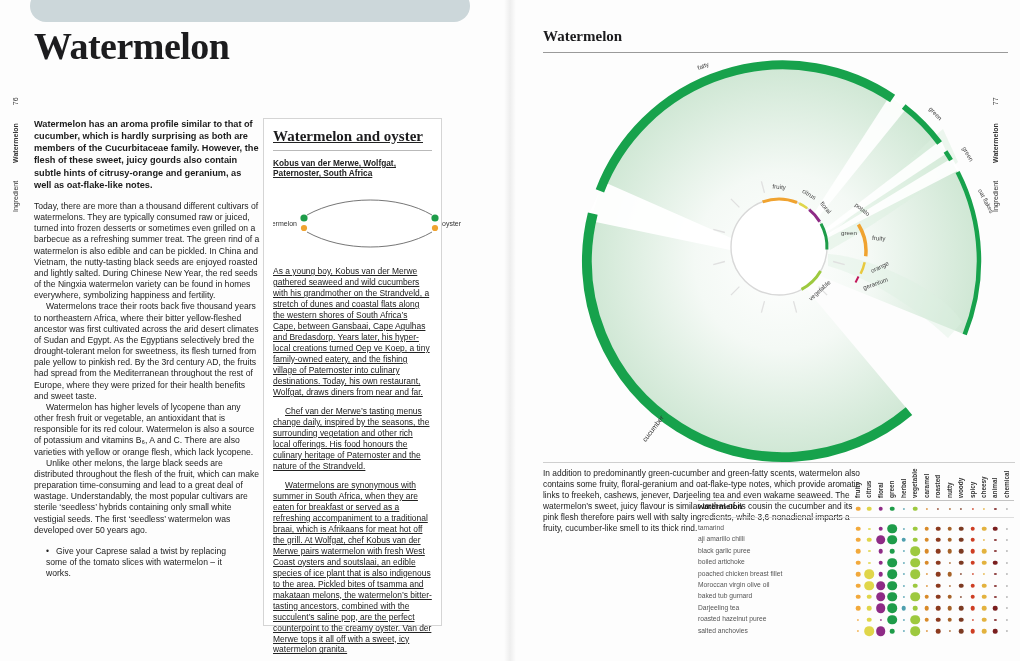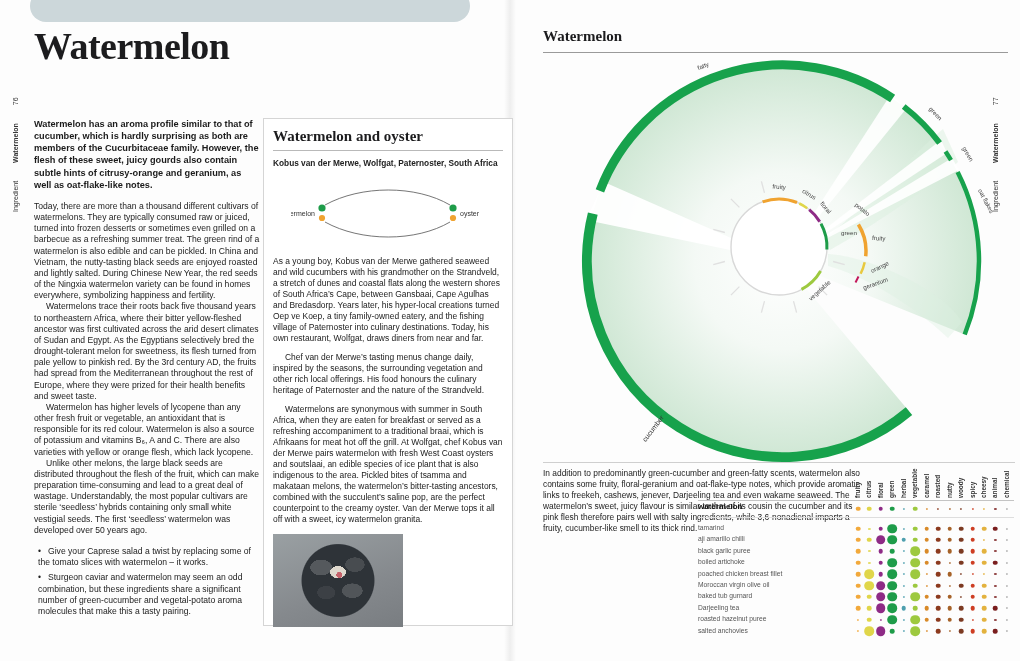--- a/index.html
+++ b/index.html
@@ -12,26 +12,26 @@
   .page-title{position:absolute;left:34px;top:24px;margin:0;font-family:"Liberation Serif",serif;
               font-weight:bold;font-size:38px;letter-spacing:-.5px;color:#1c1c1e;}
   .edge-label{position:absolute;white-space:nowrap;font-size:7px;color:#333;
               transform:rotate(-90deg);transform-origin:left top;}
   .edge-label .chap{font-weight:bold;margin:0 16px;}
   .left-col{position:absolute;left:34px;top:118px;width:226px;}
   .intro{font-weight:bold;font-size:9.2px;line-height:1.32;margin:0 0 10px 0;color:#1b1b1b;}
   .body-p{font-size:8.6px;line-height:1.3;margin:0;color:#222;}
   .body-p.first{margin-top:0;}
   .body-p.indent{text-indent:12px;}
-  .bullet{font-size:8.6px;line-height:1.3;margin:4px;}
+  .bullet{font-size:8.6px;line-height:1.3;margin:12px;}
   .bullet.space-top{margin-top:10px;}
   .bmark{display:inline-block;width:10px;}
   
-  .recipe-box{position:absolute;left:263px;top:118px;width:250px;height:508px;
-              border:1px solid #d5d5d5;background:#fff;box-sizing:border-box;padding:9px 9px 0 9px;}
+  .recipe-box{position:absolute;left:263px;top:118px;width:179px;height:508px;
+              border:1px solid #d5d5d5;background:#fff;box-sizing:border-box;padding:9px 9px 0 9px;text-decoration:underline;}
   .recipe-title{margin:0 0 5px 0;font-family:"Liberation Serif",serif;font-weight:bold;font-size:15px;color:#1c1c1e;}
   .recipe-rule{border:none;border-top:1px solid #b9b9b9;margin:0 0 7px 0;}
   .recipe-chef{margin:0 0 4px 0;font-size:8.3px;font-weight:bold;color:#222;}
   .pairing-svg{display:block;margin:2px auto 6px auto;}
   .recipe-p{font-size:8.45px;line-height:1.3;margin:0;color:#222;}
   .recipe-p.indent{text-indent:12px;margin-top:8px;}
   .dish-photo{width:130px;height:93px;margin-top:9px;
     background:
       radial-gradient(circle 5px at 51% 44%, #c4616a 0 60%, rgba(0,0,0,0) 61%),
       radial-gradient(ellipse 13px 10px at 50% 41%, #ded8cd 0 60%, rgba(0,0,0,0) 61%),
@@ -82,21 +82,20 @@
     <span>76</span>
   </div>
 
   <div class="left-col">
     <p class="intro">Watermelon has an aroma profile similar to that of cucumber, which is hardly surprising as both are members of the Cucurbitaceae family. However, the flesh of these sweet, juicy gourds also contain subtle hints of citrusy-orange and geranium, as well as oat-flake-like notes.</p>
     <p class="body-p first">Today, there are more than a thousand different cultivars of watermelons. They are typically consumed raw or juiced, turned into frozen desserts or sometimes even grilled on a barbecue as a refreshing summer treat. The green rind of a watermelon is also edible and can be pickled. In China and Vietnam, the nutty-tasting black seeds are enjoyed roasted and lightly salted. During Chinese New Year, the red seeds of the Ningxia watermelon variety can be found in homes everywhere, symbolizing happiness and fertility.</p>
     <p class="body-p indent">Watermelons trace their roots back five thousand years to northeastern Africa, where their bitter yellow-fleshed ancestor was first cultivated across the arid desert climates of Sudan and Egypt. As the Egyptians selectively bred the drought-tolerant melon for sweetness, its flesh turned from pale yellow to pinkish red. By the 3rd century AD, the fruits had spread from the Mediterranean throughout the rest of Europe, where they were prized for their health benefits and sweet taste.</p>
     <p class="body-p indent">Watermelon has higher levels of lycopene than any other fresh fruit or vegetable, an antioxidant that is responsible for its red colour. Watermelon is also a source of potassium and vitamins B₆, A and C. There are also varieties with yellow or orange flesh, which lack lycopene.</p>
     <p class="body-p indent">Unlike other melons, the large black seeds are distributed throughout the flesh of the fruit, which can make preparation time-consuming and lead to a great deal of wastage. Understandably, the most popular cultivars are sterile ‘seedless’ hybrids containing only small white vestigial seeds. The first ‘seedless’ watermelon was developed over 50 years ago.</p>
     <p class="bullet space-top"><span class="bmark">•</span><span>Give your Caprese salad a twist by replacing some of the tomato slices with watermelon – it works.</span></p>
-    <p class="bullet"><span class="bmark">•</span><span>Sturgeon caviar and watermelon may seem an odd combination, but these ingredients share a significant number of green-cucumber and vegetal-potato aroma molecules that make this a tasty pairing.</span></p>
   </div>
 
   <div class="recipe-box">
     <h2 class="recipe-title">Watermelon and oyster</h2>
     <hr class="recipe-rule">
     <p class="recipe-chef">Kobus van der Merwe, Wolfgat, Paternoster, South Africa</p>
 
     <svg class="pairing-svg" width="195" height="78" viewBox="0 0 195 78">
       <path d="M 34,33 C 70,13 125,13 159,33" fill="none" stroke="#666" stroke-width="0.9"></path>
       <path d="M 34,50 C 70,70 125,70 159,50" fill="none" stroke="#666" stroke-width="0.9"></path>

